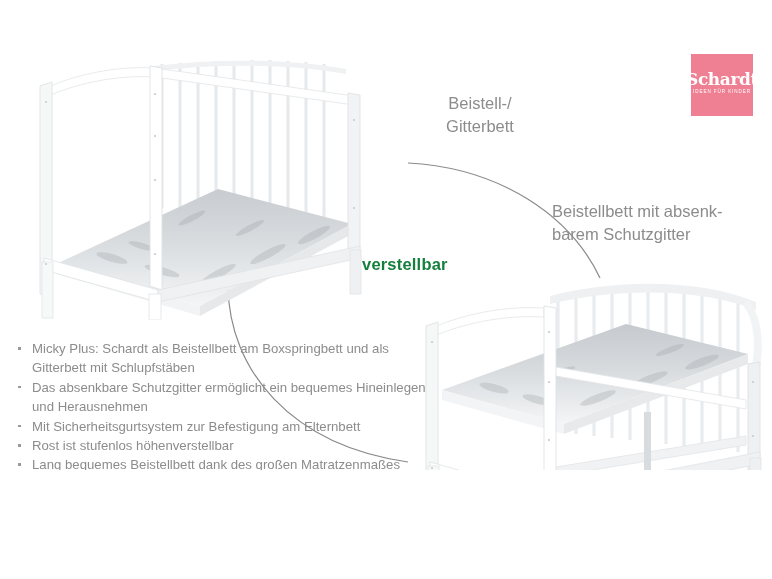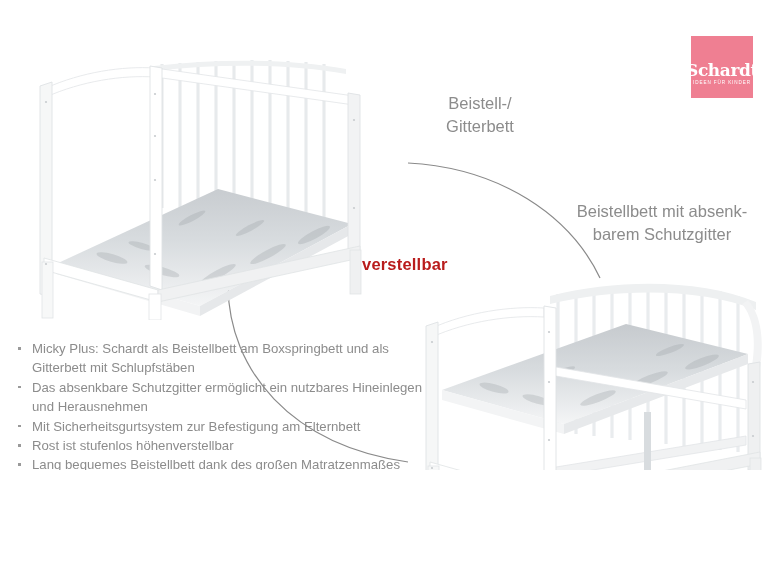--- a/index.html
+++ b/index.html
@@ -15,29 +15,29 @@
     width: 772px;
     height: 470px;
     background: #ffffff;
     overflow: hidden;
   }
 
   
   .logo {
     position: absolute;
     left: 691px;
-    top: 36px;
+    top: 54px;
     width: 62px;
     height: 62px;
     background: #ef7f92;
     display: flex;
     flex-direction: column;
     align-items: center;
     justify-content: flex-end;
-    padding-bottom: 12px;
+    padding-bottom: 21px;
     box-sizing: border-box;
   }
   .logo-word {
     color: #ffffff;
     font-size: 17px;
     font-weight: bold;
     letter-spacing: -0.4px;
     line-height: 1;
     font-family: "DejaVu Serif", serif;
   }
@@ -54,27 +54,27 @@
   
   .callout {
     position: absolute;
     color: #8c8c8c;
     font-size: 16.5px;
     line-height: 1.42;
     text-align: center;
     white-space: pre-line;
   }
   #callout-top { left: 400px; top: 92px; width: 160px; }
-  #callout-right { left: 552px; top: 200px; width: 220px; text-align: center; }
+  #callout-right { left: 552px; top: 200px; width: 220px; text-align: left; }
 
   #label-verstellbar {
     position: absolute;
     left: 362px;
     top: 255px;
-    color: #b91c1c;
+    color: #15803d;
     font-size: 16.5px;
     font-weight: bold;
     letter-spacing: 0.2px;
   }
 
   
   #feature-list {
     position: absolute;
     left: 14px;
     top: 339px;
@@ -326,21 +326,21 @@
   <div class="callout" id="callout-top">Beistell-/
 Gitterbett</div>
 
   <div class="callout" id="callout-right">Beistellbett mit absenk-
 barem Schutzgitter</div>
 
   <div id="label-verstellbar">verstellbar</div>
 
   <ul id="feature-list">
     <li>Micky Plus: Schardt als Beistellbett am Boxspringbett und als Gitterbett mit Schlupfstäben</li>
-    <li>Das absenkbare Schutzgitter ermöglicht ein nutzbares Hineinlegen und Herausnehmen</li>
+    <li>Das absenkbare Schutzgitter ermöglicht ein bequemes Hineinlegen und Herausnehmen</li>
     <li>Mit Sicherheitsgurtsystem zur Befestigung am Elternbett</li>
     <li>Rost ist stufenlos höhenverstellbar</li>
     <li>Lang bequemes Beistellbett dank des großen Matratzenmaßes 60x120 cm</li>
   </ul>
 
   <div class="logo">
     <div class="logo-word">Schardt</div>
     <div class="logo-tag">IDEEN FÜR KINDER</div>
   </div>
 

